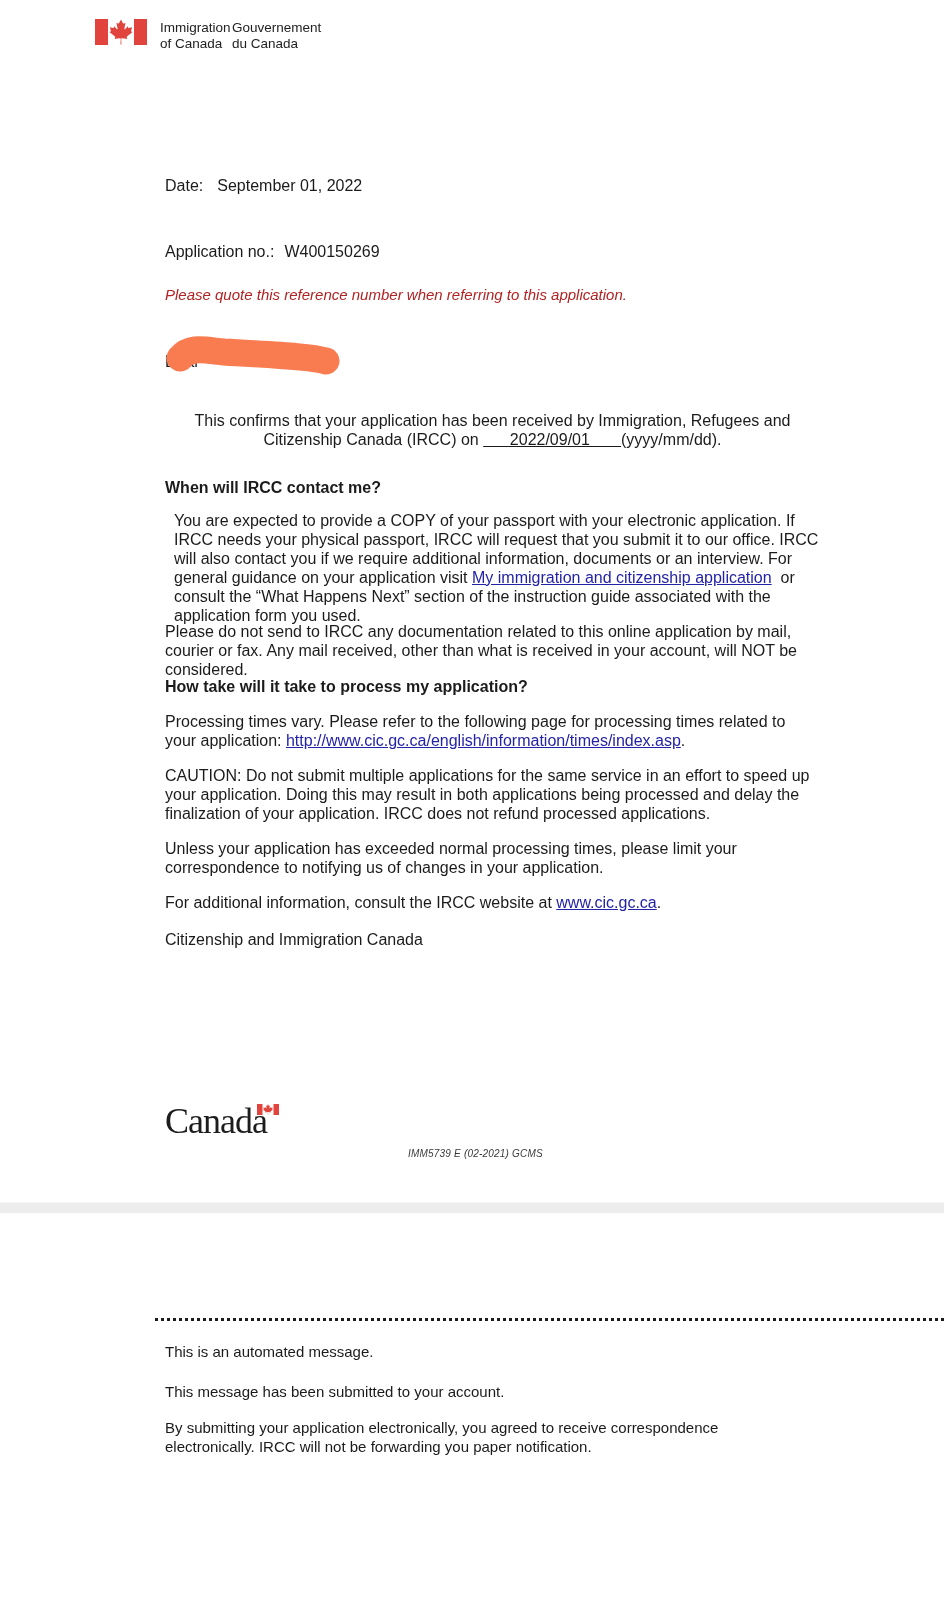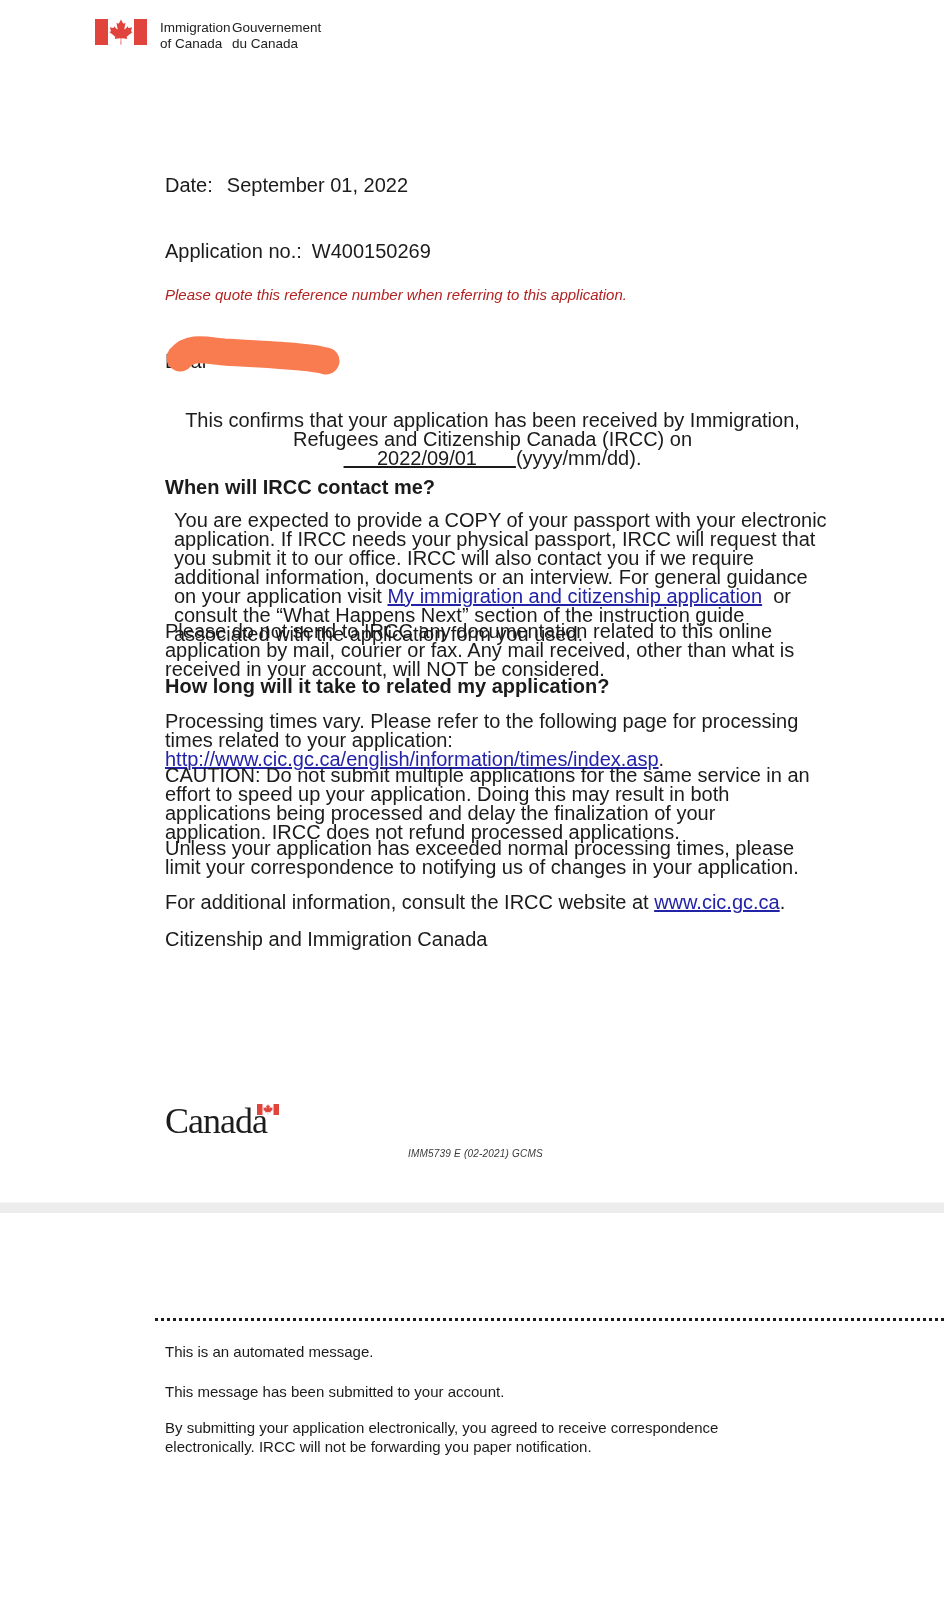--- a/index.html
+++ b/index.html
@@ -2,21 +2,21 @@
 <html style="--flag-red: #e0443c; --note-red: #b22222; --link-blue: #2323a8; --redaction-orange: #f97c50; --divider-gray: #ededed;"><head>
 <meta charset="utf-8">
 <style>
   html,body{margin:0;padding:0;}
   body{
     width:944px;height:1600px;background:#ffffff;position:relative;
     font-family:"Liberation Sans", sans-serif;color:#1b1b1b;
     -webkit-font-smoothing:antialiased;
   }
   .abs{position:absolute;}
-  .lettertext{font-size:20px;line-height:19px;width:655px;}
+  .lettertext{font-size:16px;line-height:19px;width:655px;}
   .bold{font-weight:bold;}
   .label{display:inline-block;}
   .note-red{color:var(--note-red,#b22222);font-style:italic;font-size:15px;}
   a.lnk{color:var(--link-blue,#2323a8);text-decoration:underline;cursor:pointer;}
   .u{text-decoration:underline;}
   
   .gov-col{font-size:13.5px;line-height:16px;color:#222;}
   
   .wordmark{font-family:"Liberation Serif", serif;font-size:36px;color:#1d1d1d;letter-spacing:-1px;}
   .formcode{font-size:10px;color:#3a3a3a;letter-spacing:0.2px;font-style:italic;}
@@ -68,21 +68,21 @@
 </div>
 
 <div class="abs lettertext bold" style="left:165px;top:478px;">When will IRCC contact me?</div>
 
 <div class="abs lettertext" style="left:174px;top:511px;">
   <span>You are expected to provide a COPY of your passport with your electronic application. If IRCC needs your physical passport, IRCC will request that you submit it to our office. IRCC will also contact you if we require additional information, documents or an interview. For general guidance on your application visit </span><a class="lnk">My immigration and citizenship application</a><span>&nbsp; or consult the “What Happens Next” section of the instruction guide associated with the application form you used.</span>
 </div>
 
 <div class="abs lettertext" style="left:165px;top:622px;">Please do not send to IRCC any documentation related to this online application by mail, courier or fax.  Any mail received, other than what is received in your account, will NOT be considered.</div>
 
-<div class="abs lettertext bold" style="left:165px;top:677px;">How long will it take to related my application?</div>
+<div class="abs lettertext bold" style="left:165px;top:677px;">How take will it take to process my application?</div>
 
 <div class="abs lettertext" style="left:165px;top:712px;">
   <span>Processing times vary. Please refer to the following page for processing times related to your application: </span><a class="lnk">http://www.cic.gc.ca/english/information/times/index.asp</a><span>.</span>
 </div>
 
 <div class="abs lettertext" style="left:165px;top:766px;">CAUTION: Do not submit multiple applications for the same service in an effort to speed up your application.  Doing this may result in both applications being processed and delay the finalization of your application. IRCC does not refund processed applications.</div>
 
 <div class="abs lettertext" style="left:165px;top:839px;">Unless your application has exceeded normal processing times, please limit your correspondence to notifying us of changes in your application.</div>
 
 <div class="abs lettertext" style="left:165px;top:893px;">

